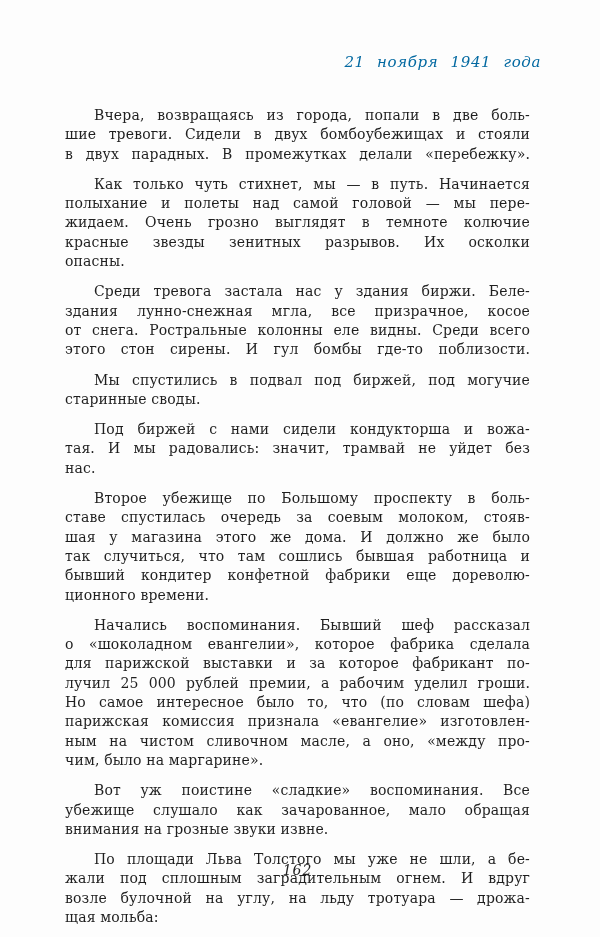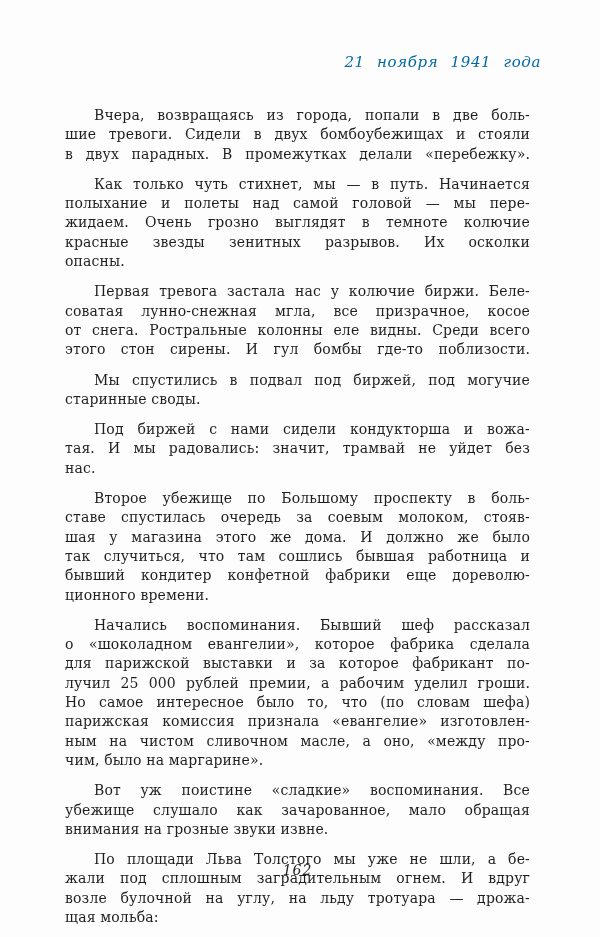--- a/index.html
+++ b/index.html
@@ -80,22 +80,22 @@
 
     <p class="para">
       <span class="line first">Как только чуть стихнет, мы — в путь. Начинается</span>
       <span class="line">полыхание и полеты над самой головой — мы пере-</span>
       <span class="line">жидаем. Очень грозно выглядят в темноте колючие</span>
       <span class="line">красные звезды зенитных разрывов. Их осколки</span>
       <span class="line short-last">опасны.</span>
     </p>
 
     <p class="para">
-      <span class="line first">Первая тревога застала нас у колючие биржи. Беле-</span>
-      <span class="line">соватая лунно-снежная мгла, все призрачное, косое</span>
+      <span class="line first">Среди тревога застала нас у здания биржи. Беле-</span>
+      <span class="line">здания лунно-снежная мгла, все призрачное, косое</span>
       <span class="line">от снега. Ростральные колонны еле видны. Среди всего</span>
       <span class="line">этого стон сирены. И гул бомбы где-то поблизости.</span>
     </p>
 
     <p class="para">
       <span class="line first">Мы спустились в подвал под биржей, под могучие</span>
       <span class="line short-last">старинные своды.</span>
     </p>
 
     <p class="para">

